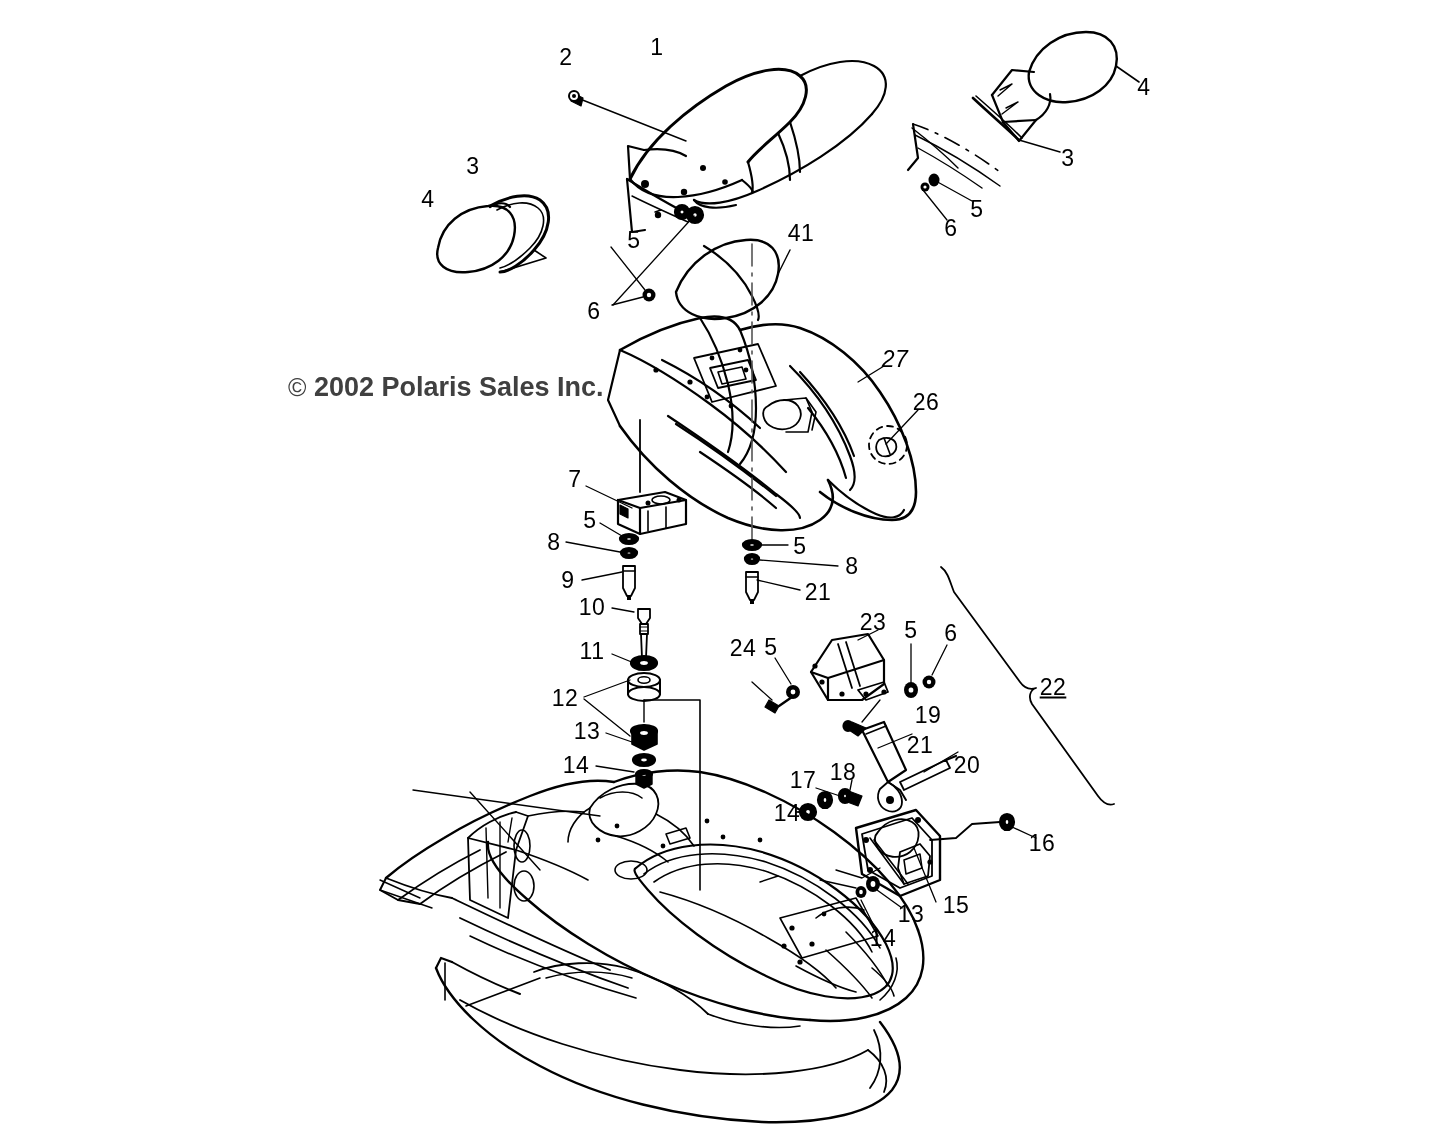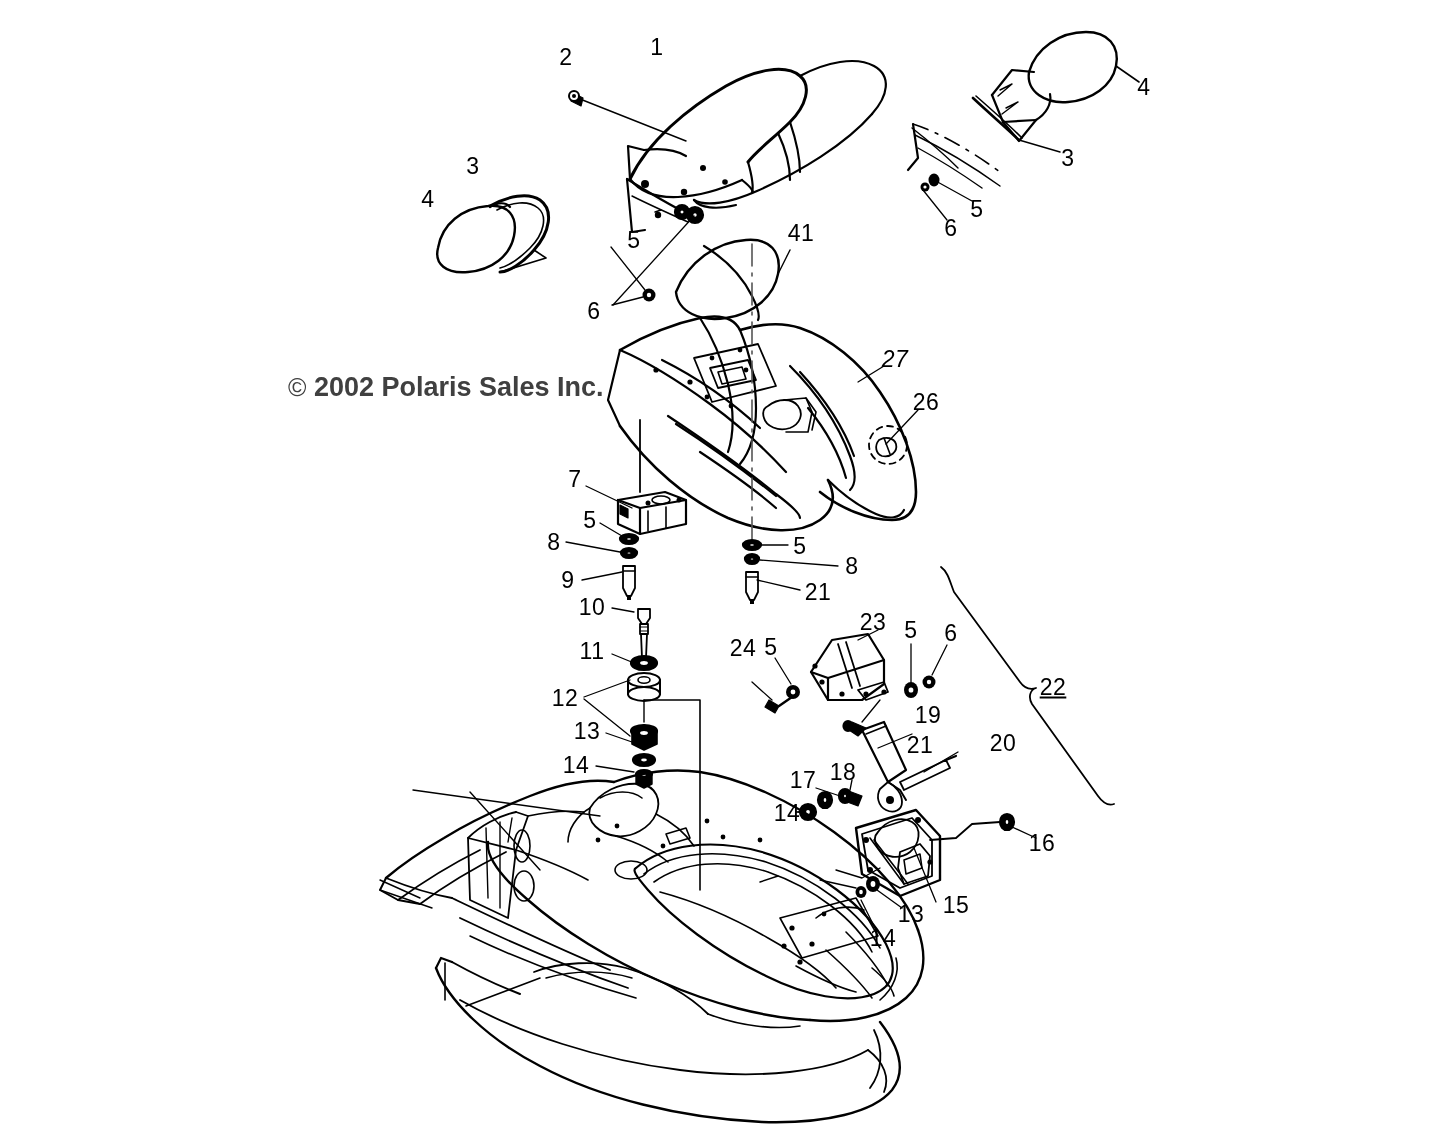--- a/index.html
+++ b/index.html
@@ -503,21 +503,21 @@
       <div class="callout" style="left: 771px; top: 647px;">5</div>
       <div class="callout" style="left: 873px; top: 622px;">23</div>
       <div class="callout" style="left: 911px; top: 630px;">5</div>
       <div class="callout" style="left: 951px; top: 633px;">6</div>
       <div class="callout" style="left: 592px; top: 651px;">11</div>
       <div class="callout" style="left: 1053px; top: 687px; text-decoration: underline;">22</div>
       <div class="callout" style="left: 565px; top: 698px;">12</div>
       <div class="callout" style="left: 928px; top: 715px;">19</div>
       <div class="callout" style="left: 587px; top: 731px;">13</div>
       <div class="callout" style="left: 920px; top: 745px;">21</div>
-      <div class="callout" style="left: 967px; top: 743px; margin-left: 36px;">20</div>
+      <div class="callout" style="left: 967px; top: 765px;">20</div>
       <div class="callout" style="left: 576px; top: 765px;">14</div>
       <div class="callout" style="left: 803px; top: 780px;">17</div>
       <div class="callout" style="left: 843px; top: 772px; text-align: right;">18</div>
       <div class="callout" style="left: 787px; top: 813px;">14</div>
       <div class="callout" style="left: 1042px; top: 843px;">16</div>
       <div class="callout" style="left: 956px; top: 905px;">15</div>
       <div class="callout" style="left: 911px; top: 914px;">13</div>
       <div class="callout" style="left: 883px; top: 938px;">14</div>
     </div>
 

